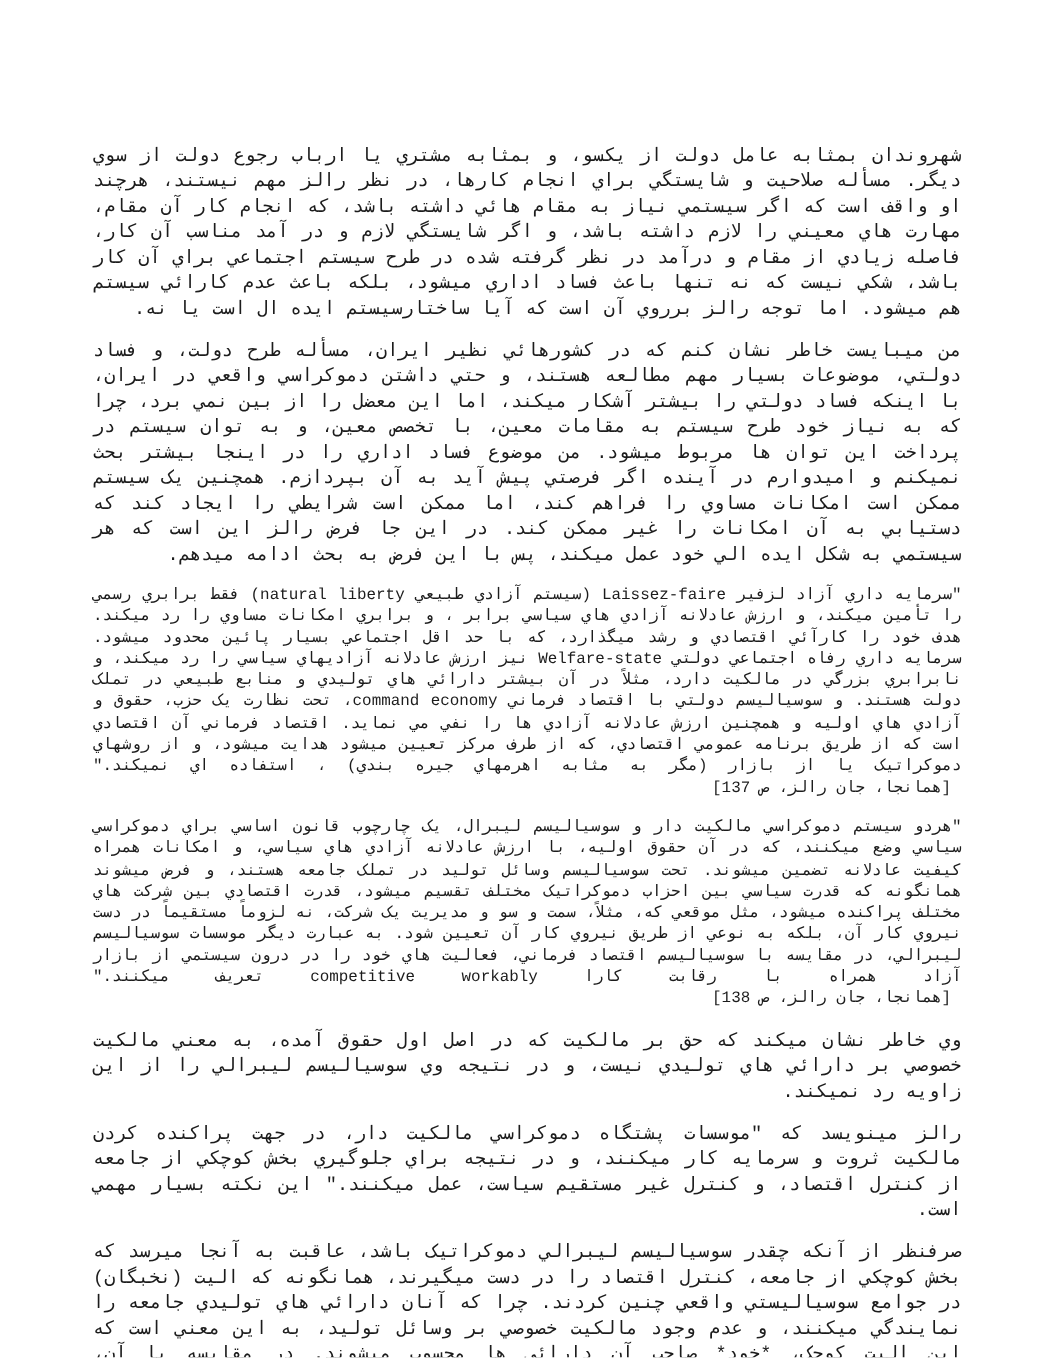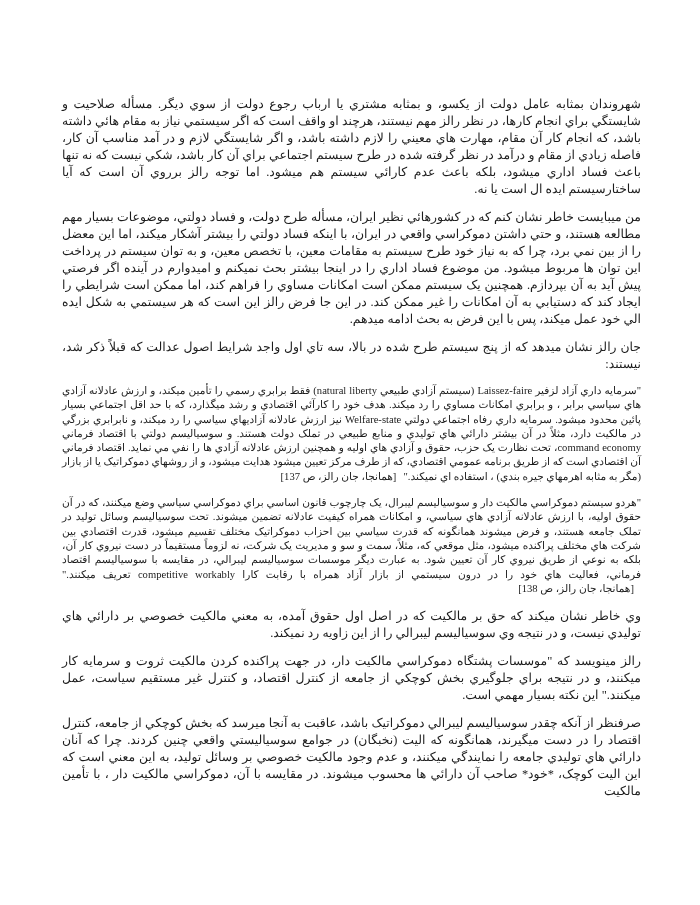--- a/index.html
+++ b/index.html
@@ -7,21 +7,21 @@
     padding: 0;
     background: #ffffff;
   }
   .page {
     position: relative;
     width: 700px;
     height: 905px;
     background: #ffffff;
     overflow: hidden;
     box-sizing: border-box;
-    font-family: Liberation Serif, serif;
+    font-family: Liberation Mono, monospace;
     color: #1c1c1c;
   }
   .content {
     position: absolute;
     top: 96px;
     right: 59px;
     left: 62px;
     direction: rtl;
     unicode-bidi: embed;
     text-align: justify;
@@ -45,21 +45,20 @@
 </head>
 <body>
 
 <div class="page">
   <div class="content">
 
     <p class="para">شهروندان بمثابه عامل دولت از یکسو، و بمثابه مشتري یا ارباب رجوع دولت از سوي دیگر.  مسأله صلاحیت و شایستگي براي انجام کارها،  در نظر رالز مهم نیستند، هرچند او واقف است که اگر سیستمي نیاز به مقام هائي داشته باشد،  که انجام کار آن مقام،  مهارت هاي معیني را لازم داشته باشد،  و اگر شایستگي لازم و  در آمد مناسب آن کار،  فاصله زیادي از مقام و درآمد در نظر گرفته شده در طرح سیستم اجتماعي براي آن کار باشد، شکي نیست که نه تنها باعث فساد اداري میشود، بلکه باعث عدم کارائي سیستم هم میشود.  اما توجه رالز برروي آن است که آیا ساختارسیستم ایده ال است یا نه.</p>
 
     <p class="para">من میبایست خاطر نشان کنم که در کشورهائي نظیر ایران، مسأله طرح دولت، و فساد دولتي، موضوعات بسیار مهم مطالعه هستند، و حتي داشتن دموکراسي واقعي در ایران، با اینکه فساد دولتي را بیشتر  آشکار میکند، اما این  معضل را از بین نمي برد، چرا که به نیاز خود طرح سیستم به مقامات معین، با تخصص معین، و به توان سیستم در پرداخت این توان ها  مربوط میشود.  من موضوع فساد اداري را در اینجا بیشتر بحث نمیکنم و امیدوارم در آینده  اگر فرصتي پیش آید به آن بپردازم.  همچنین یک سیستم ممکن است امکانات مساوي را فراهم کند،  اما ممکن است شرایطي را ایجاد کند که دستیابي به آن امکانات را غیر ممکن کند. در این جا فرض رالز این است که هر سیستمي به شکل ایده الي خود عمل میکند، پس با این فرض به بحث ادامه میدهم.</p>
 
-    <p class="para">جان رالز نشان میدهد که از پنج سیستم طرح شده در بالا، سه تاي اول واجد شرایط اصول عدالت که قبلاً ذکر شد،  نیستند:</p>
 
     <div class="quote">
       <span>"سرمایه داري آزاد  لزفیر Laissez-faire (سیستم آزادي طبیعي natural liberty) فقط برابري رسمي را تأمین میکند،  و ارزش عادلانه آزادي هاي سیاسي برابر ،  و برابري امکانات مساوي را رد میکند. هدف خود را کارآئي اقتصادي و  رشد میگذارد، که با حد اقل اجتماعي بسیار پائین محدود میشود.  سرمایه داري رفاه اجتماعي دولتي Welfare-state نیز ارزش عادلانه آزادیهاي سیاسي را رد میکند،  و نابرابري بزرگي در مالکیت دارد، مثلاً در آن بیشتر  دارائي هاي تولیدي و منابع طبیعي در  تملک دولت هستند.  و سوسیالیسم دولتي با اقتصاد فرماني command economy، تحت نظارت یک حزب،  حقوق و آزادي هاي اولیه و  همچنین ارزش عادلانه آزادي ها را نفي مي نماید.  اقتصاد فرماني آن اقتصادي است که از طریق برنامه عمومي اقتصادي،  که از طرف مرکز تعیین میشود هدایت میشود، و از روشهاي دموکراتیک یا از بازار (مگر به مثابه اهرمهاي جیره بندي) ، استفاده اي نمیکند."</span><span class="cite">[همانجا، جان رالز،  ص 137]</span>
     </div>
 
 
     <div class="quote">
       <span>"هردو سیستم دموکراسي مالکیت دار و سوسیالیسم لیبرال،  یک چارچوب قانون اساسي براي دموکراسي سیاسي وضع میکنند، که در آن حقوق اولیه،  با ارزش عادلانه آزادي هاي سیاسي، و امکانات همراه کیفیت عادلانه  تضمین میشوند.  تحت سوسیالیسم وسائل تولید در تملک جامعه هستند، و فرض میشوند همانگونه که قدرت سیاسي بین احزاب دموکراتیک مختلف تقسیم میشود، قدرت اقتصادي بین شرکت هاي مختلف پراکنده میشود، مثل موقعي که، مثلاً، سمت و سو و مدیریت یک شرکت، نه لزوماً مستقیماً در دست نیروي کار آن، بلکه به نوعي از طریق نیروي کار آن تعیین شود. به عبارت دیگر موسسات سوسیالیسم لیبرالي،  در مقایسه با سوسیالیسم اقتصاد فرماني،  فعالیت هاي خود را در درون سیستمي از بازار آزاد  همراه با رقابت کارا competitive workably تعریف میکنند."</span><span class="cite">[همانجا، جان رالز،  ص 138]</span>
     </div>
 

